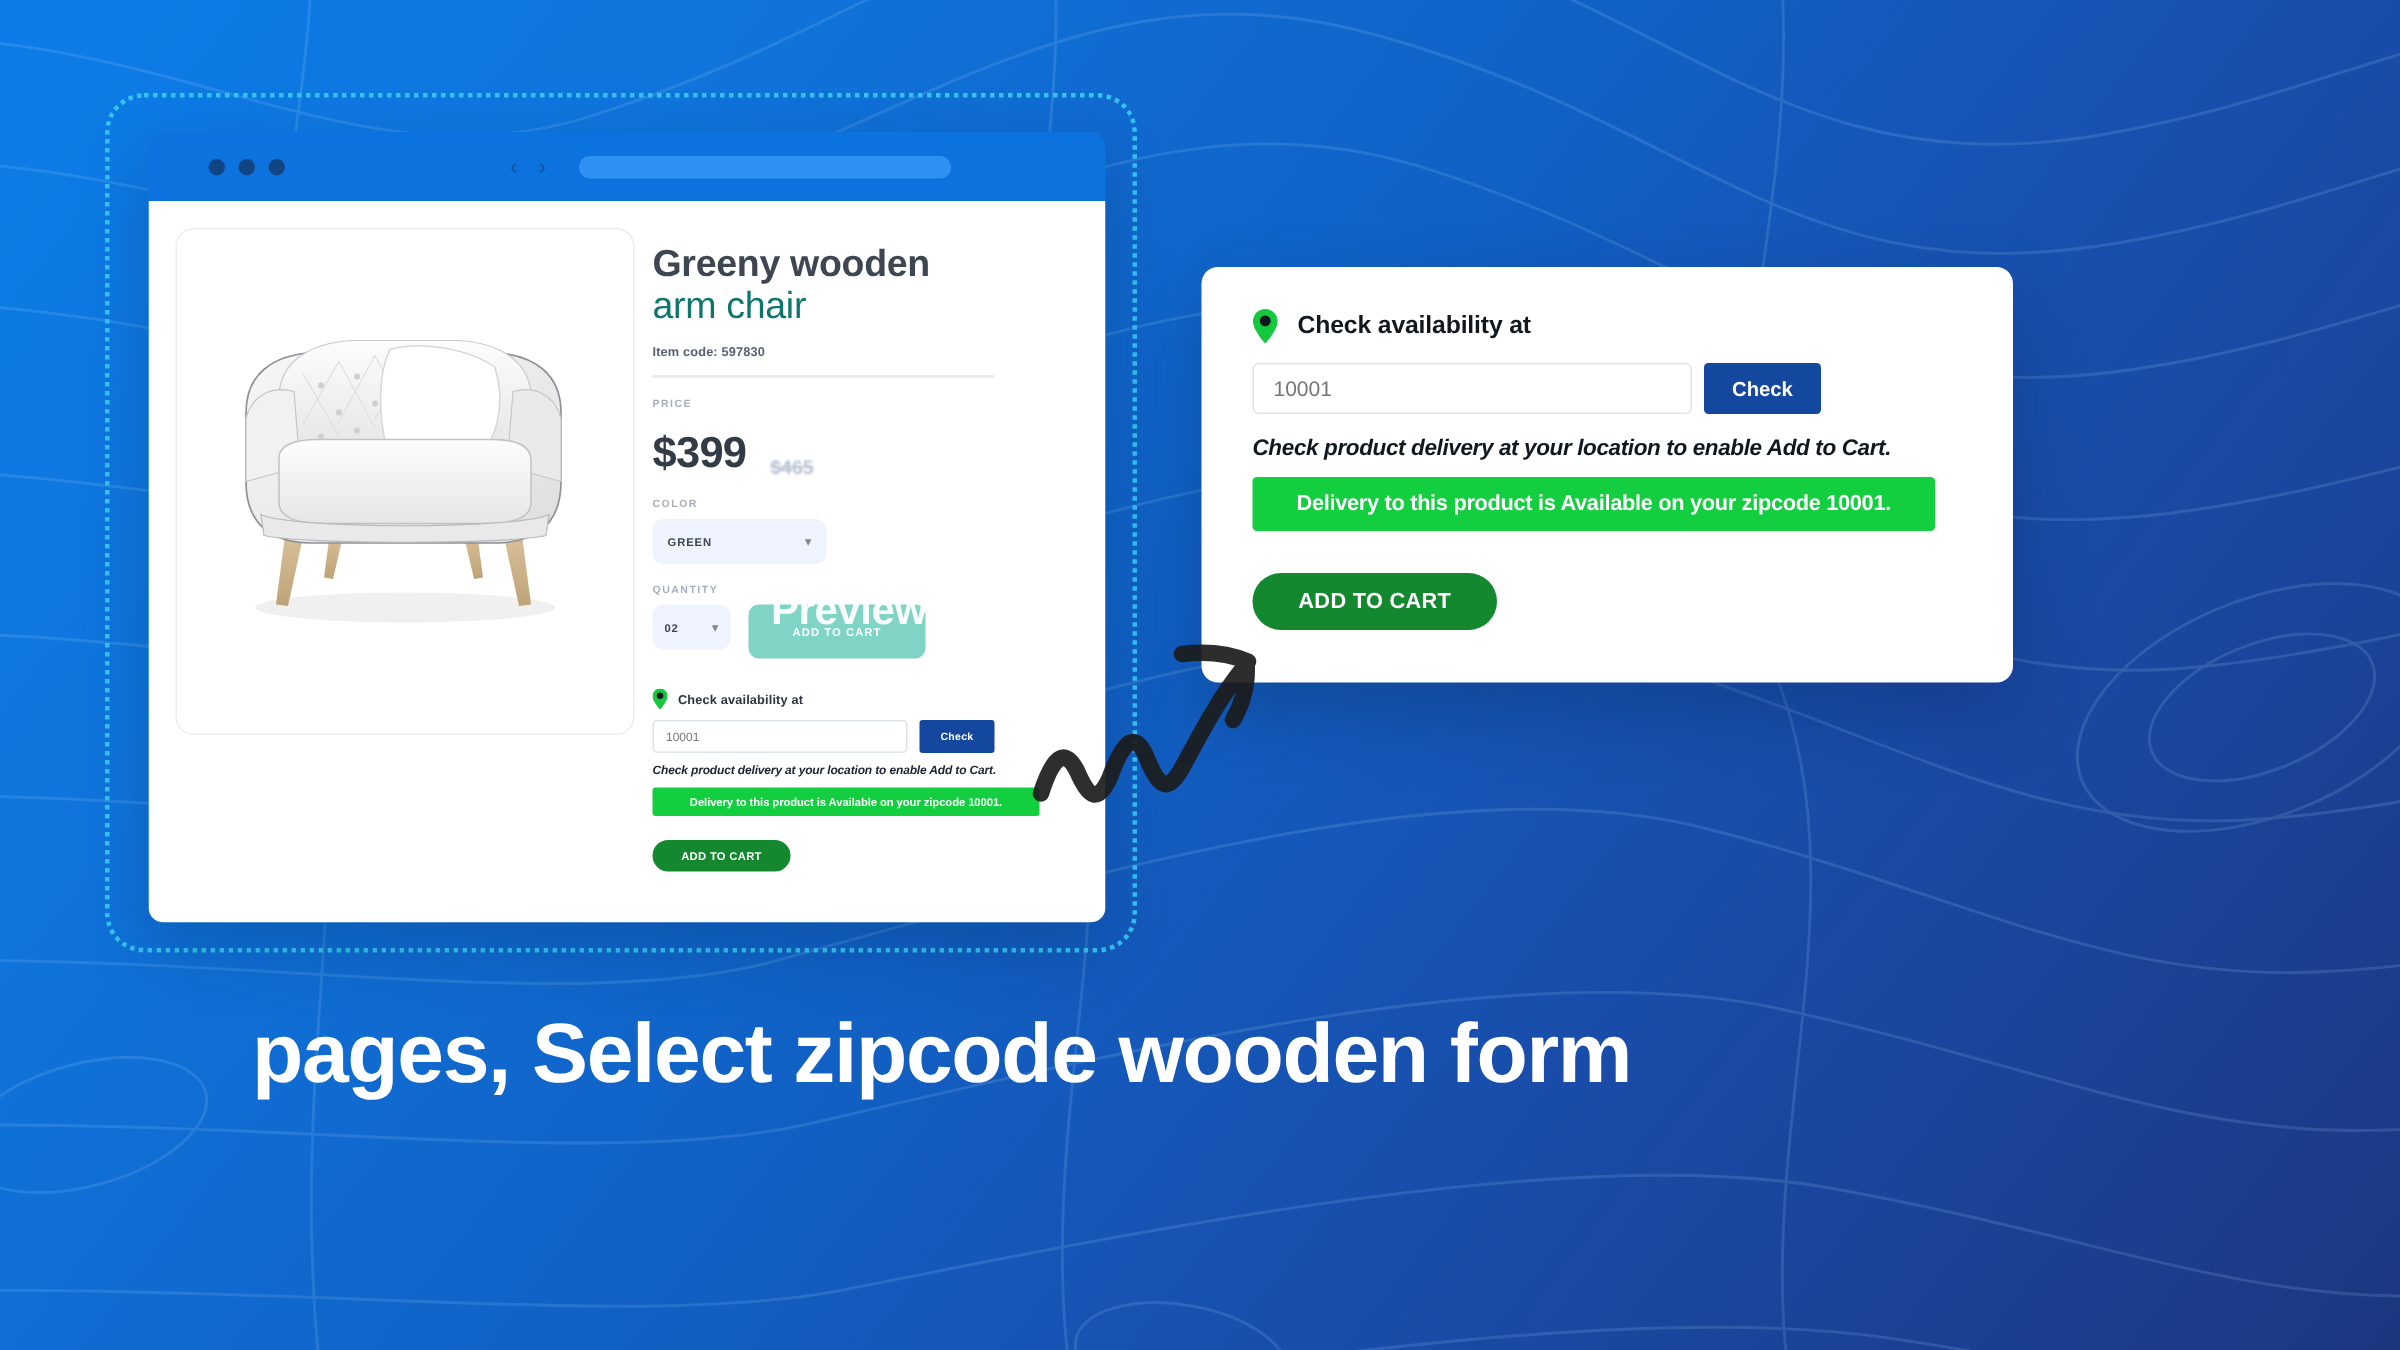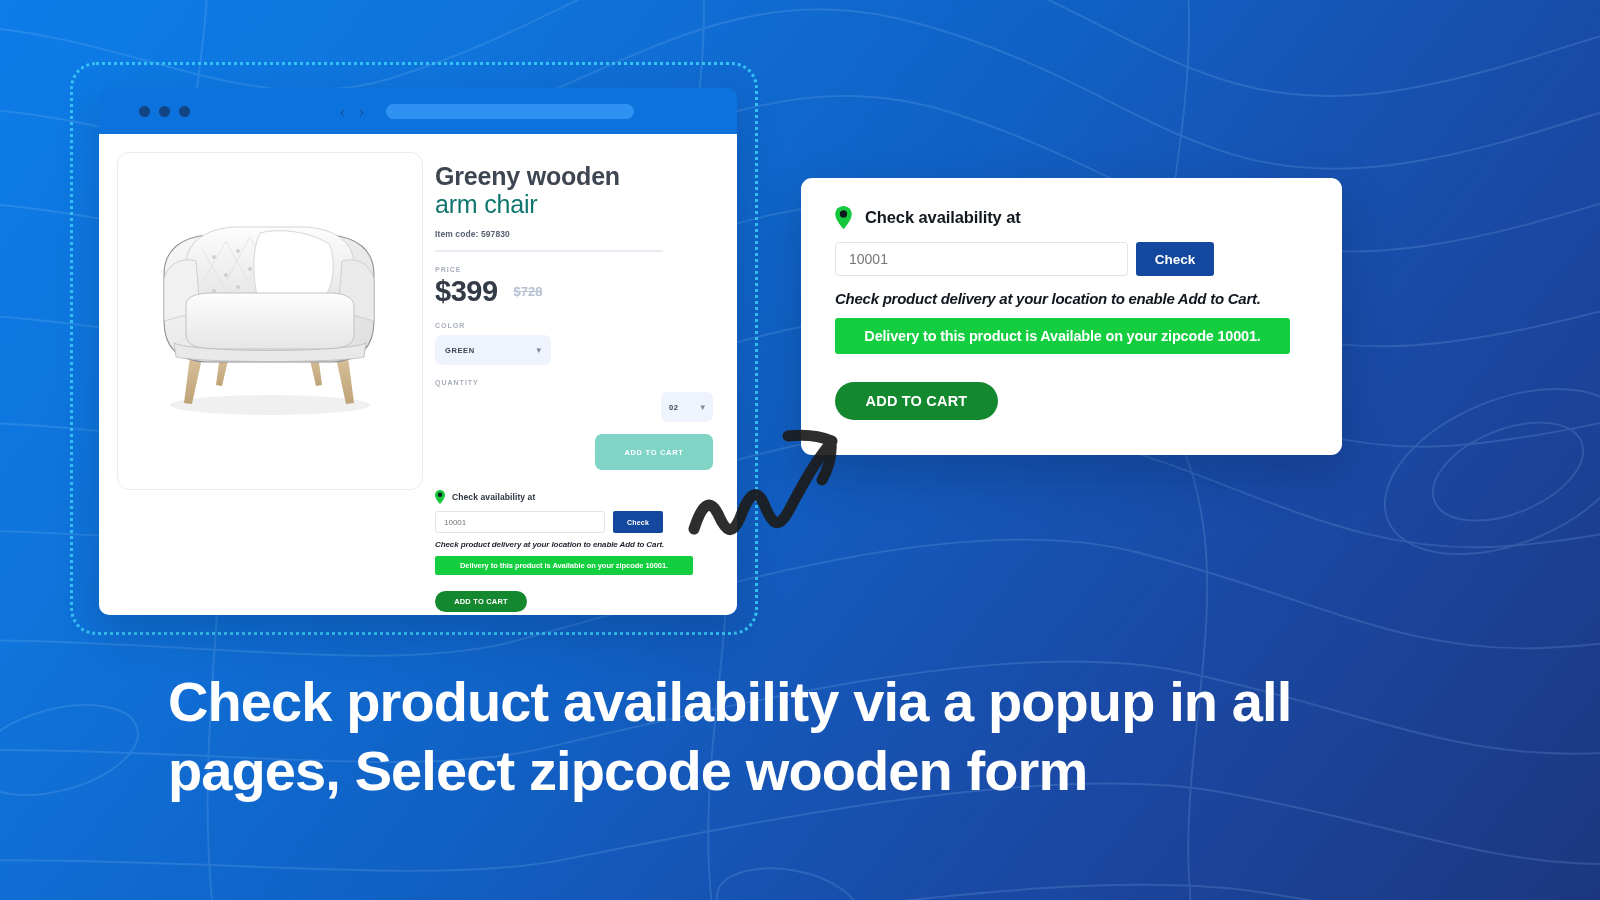--- a/index.html
+++ b/index.html
@@ -134,23 +134,23 @@
     border-radius: 2px;
   }
   .field-label {
     margin-top: 14px;
     font-size: 7px;
     font-weight: 700;
     letter-spacing: 1px;
     color: #a7aebb;
   }
   .price-row {
-    margin-top: 2px;
+    margin-top: 13px;
     display: flex;
-    align-items: center;
+    align-items: flex-end;
     gap: 16px;
   }
   .price-now {
     font-size: 29px;
     font-weight: 700;
     color: #333b47;
     letter-spacing: -.5px;
   }
   .price-old {
     font-size: 13px;
@@ -174,21 +174,21 @@
   .select-box .val {
     font-size: 7.5px;
     font-weight: 700;
     letter-spacing: .6px;
     color: #3c4characters;
     color: #3c4452;
     text-align: center;
   }
   .chev { font-size: 9px; color: #7d8797; line-height: 1; }
 
-  .qty-row { margin-top: 6px; display: flex; align-items: flex-end; gap: 12px; flex-direction: column; }
+  .qty-row { margin-top: 6px; display: flex; align-items: flex-start; gap: 12px; }
   .qty-box {
     width: 52px; height: 30px;
     border-radius: 7px;
     background: #eef3fd;
     display: flex; align-items: center; justify-content: space-between;
     padding: 0 8px;
   }
   .qty-box .val { font-size: 7.5px; font-weight: 700; color: #3c4452; letter-spacing: .5px; }
   .atc-teal {
     width: 118px; height: 36px;
@@ -489,21 +489,21 @@
       <h1 class="prod-title">
         <span>Greeny wooden</span>
         <span class="ln2">arm chair</span>
       </h1>
       <div class="item-code">Item code: 597830</div>
       <div class="rule"></div>
 
       <div class="field-label">PRICE</div>
       <div class="price-row">
         <span class="price-now">$399</span>
-        <span class="price-old">$728</span>
+        <span class="price-old">$465</span>
       </div>
 
       <div class="field-label">COLOR</div>
       <div class="select-box">
         <span class="val">GREEN</span>
         <span class="chev">▾</span>
       </div>
 
       <div class="field-label">QUANTITY</div>
       <div class="qty-row">
@@ -558,15 +558,14 @@
 <svg class="arrow-svg" viewBox="0 0 190 145">
   <g fill="none" stroke="#1c1c1c" stroke-width="11" stroke-linecap="round" stroke-linejoin="round" opacity=".92">
     <path d="M22 121 C30 96 38 90 46 106 C54 124 60 128 68 110 C76 88 84 78 92 96
              C100 116 106 122 116 104 C128 82 140 58 158 36"></path>
     <path d="M116 28 C132 26 148 28 160 33"></path>
     <path d="M159 34 C160 48 157 60 150 72"></path>
   </g>
 </svg>
 
 <div class="headline">
-  <div>Check product availability via a popup in all</div>
   <div>pages, Select zipcode wooden form</div>
 </div>
 
 </body></html>

